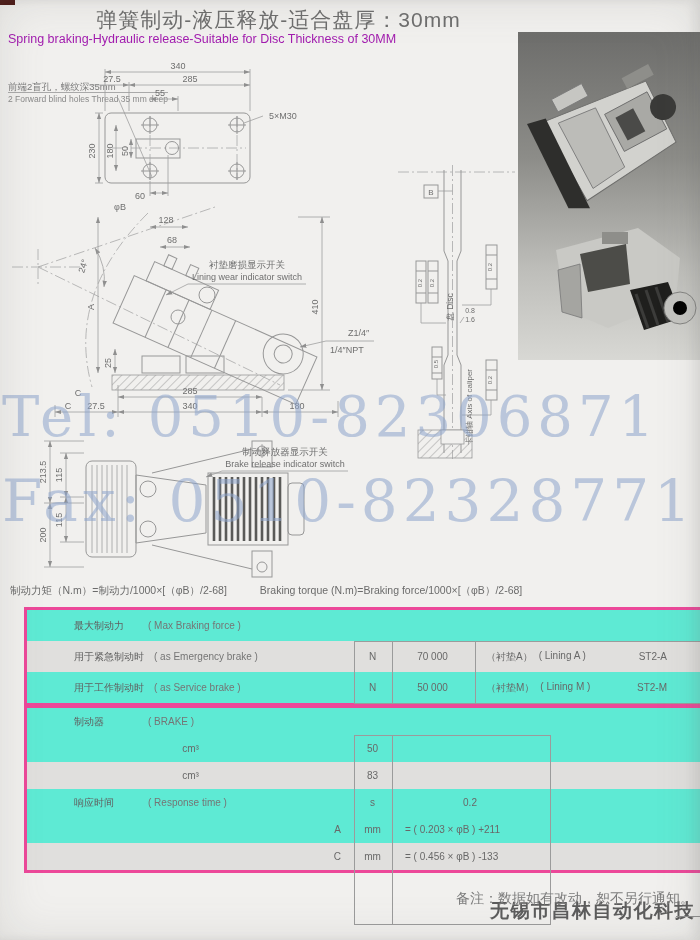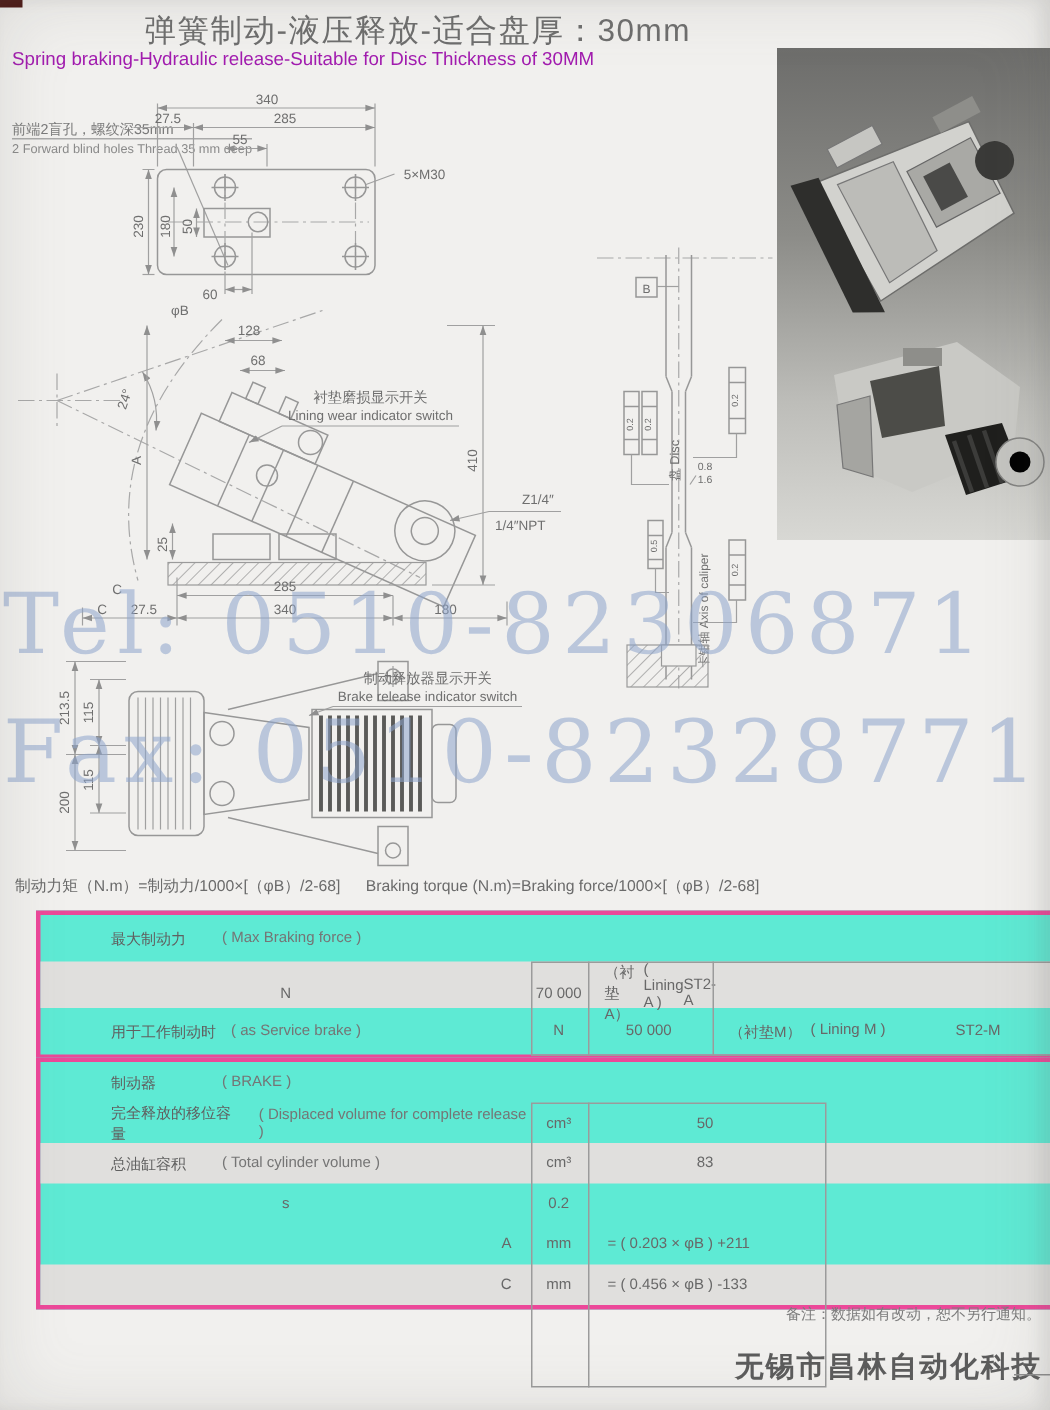--- a/index.html
+++ b/index.html
@@ -28,21 +28,21 @@
   .ln{stroke:#979797;fill:none;stroke-width:1}
   .thin{stroke:#a0a0a0;fill:none;stroke-width:.8}
   .cl{stroke:#a8a8a8;fill:none;stroke-width:.8;stroke-dasharray:11 3 2 3}
   
   .wm{left:2px;width:698px;font-family:"DejaVu Serif","Liberation Serif",serif;
       color:rgba(140,164,204,0.55);white-space:nowrap;z-index:6;pointer-events:none}
   .wm-tel{top:384px;font-size:56px;letter-spacing:5px}
   .wm-fax{top:467px;font-size:58px;letter-spacing:5px}
   
   .formula{left:10px;top:584px;font-size:10.5px;color:#6b6b6b;white-space:nowrap}
-  .formula .f-en{margin-left:14px}
+  .formula .f-en{margin-left:30px}
   
   .tbl{position:absolute;left:24px;width:684px;border:3px solid #ec4899;background:#5eead4;z-index:2}
   .t1{top:607px}
   .t2{top:705px}
   .row{display:grid;align-items:center;font-size:10px;color:#686868}
   .t1 .row{grid-template-columns:327px 37px 83px 1fr;height:31px}
   .t2 .row{grid-template-columns:327px 37px 158px 1fr;height:27px}
   .row.stripe{background:#e0dfdd}
   .label{display:flex;align-items:center;gap:10px;padding-left:47px}
   .label .cn{min-width:64px;color:#606060}
@@ -51,21 +51,21 @@
   .val.fx{text-align:left;padding-left:14px}
   .rest{display:flex;justify-content:space-between;align-items:center;padding:0 44px 0 12px}
   .rest .lin{display:flex;gap:6px}
   .krow .label{justify-content:flex-end;padding-right:13px;gap:0}
   .ibox{position:absolute;border:1px solid #9b9b9b;pointer-events:none}
   .ibox .v{position:absolute;top:-1px;bottom:-1px;width:0;border-left:1px solid #9b9b9b}
   .t1 .ibox{left:327px;top:31px;width:356px;height:61px}
   .t2 .ibox{left:327px;top:27px;width:195px;height:188px}
   
   .footer-company{right:5px;top:898px;font-size:19px;font-weight:bold;letter-spacing:1.5px;color:#5c5c5c;z-index:3}
-  .footer-note{right:6px;top:869px;font-size:10px;color:#7c7c7c;z-index:3}
+  .footer-note{right:6px;top:890px;font-size:14px;color:#7c7c7c;z-index:3}
   .footer-line{right:0;top:916px;width:24px;border-top:1px solid #8e8e8e;z-index:3}
   .vignette{left:0;top:0;width:700px;height:940px;z-index:9;pointer-events:none;
     box-shadow:inset 0 0 46px rgba(110,110,104,.16), inset -6px 0 10px rgba(110,110,104,.12)}
 </style>
 </head>
 <body>
 
 <div class="abs corner-mark"></div>
 
 <div class="abs title-cn">弹簧制动-液压释放-适合盘厚：30mm</div>
@@ -378,20 +378,24 @@
   <div class="row">
     <div class="label">
       <span class="cn">最大制动力</span>
       <span class="en">( Max Braking force )</span>
     </div>
     <div class="unit"></div>
       <div class="val"></div>
       <div class="rest"></div>
   </div>
   <div class="row stripe">
+    <div class="label">
+      <span class="cn">用于紧急制动时</span>
+      <span class="en">( as Emergency brake )</span>
+    </div>
     <div class="unit">N</div>
     <div class="val">70 000</div>
     <div class="rest">
       <span class="lin">
         <span>（衬垫A）</span>
         <span>( Lining A )</span>
       </span>
       <span>ST2-A</span>
     </div>
   </div>
@@ -420,38 +424,34 @@
   <div class="row">
     <div class="label">
       <span class="cn">制动器</span>
       <span class="en">( BRAKE )</span>
     </div>
     <div class="unit"></div>
       <div class="val"></div>
       <div class="rest"></div>
   </div>
   <div class="row">
-    <div class="label">
-      <span class="cn">完全释放的移位容量</span>
-      <span class="en">( Displaced volume for complete release )</span>
-    </div>
     <div class="unit">cm³</div>
     <div class="val">50</div>
     <div class="rest"></div>
   </div>
   <div class="row stripe">
-    <div class="label">
-      <span class="cn">总油缸容积</span>
-      <span class="en">( Total cylinder volume )</span>
-    </div>
     <div class="unit">cm³</div>
     <div class="val">83</div>
     <div class="rest"></div>
   </div>
   <div class="row">
+    <div class="label">
+      <span class="cn">响应时间</span>
+      <span class="en">( Response time )</span>
+    </div>
     <div class="unit">s</div>
     <div class="val">0.2</div>
     <div class="rest"></div>
   </div>
   <div class="row krow">
     <div class="label">
       <span>A</span>
     </div>
     <div class="unit">mm</div>
     <div class="val fx">= ( 0.203 × φB ) +211</div>

